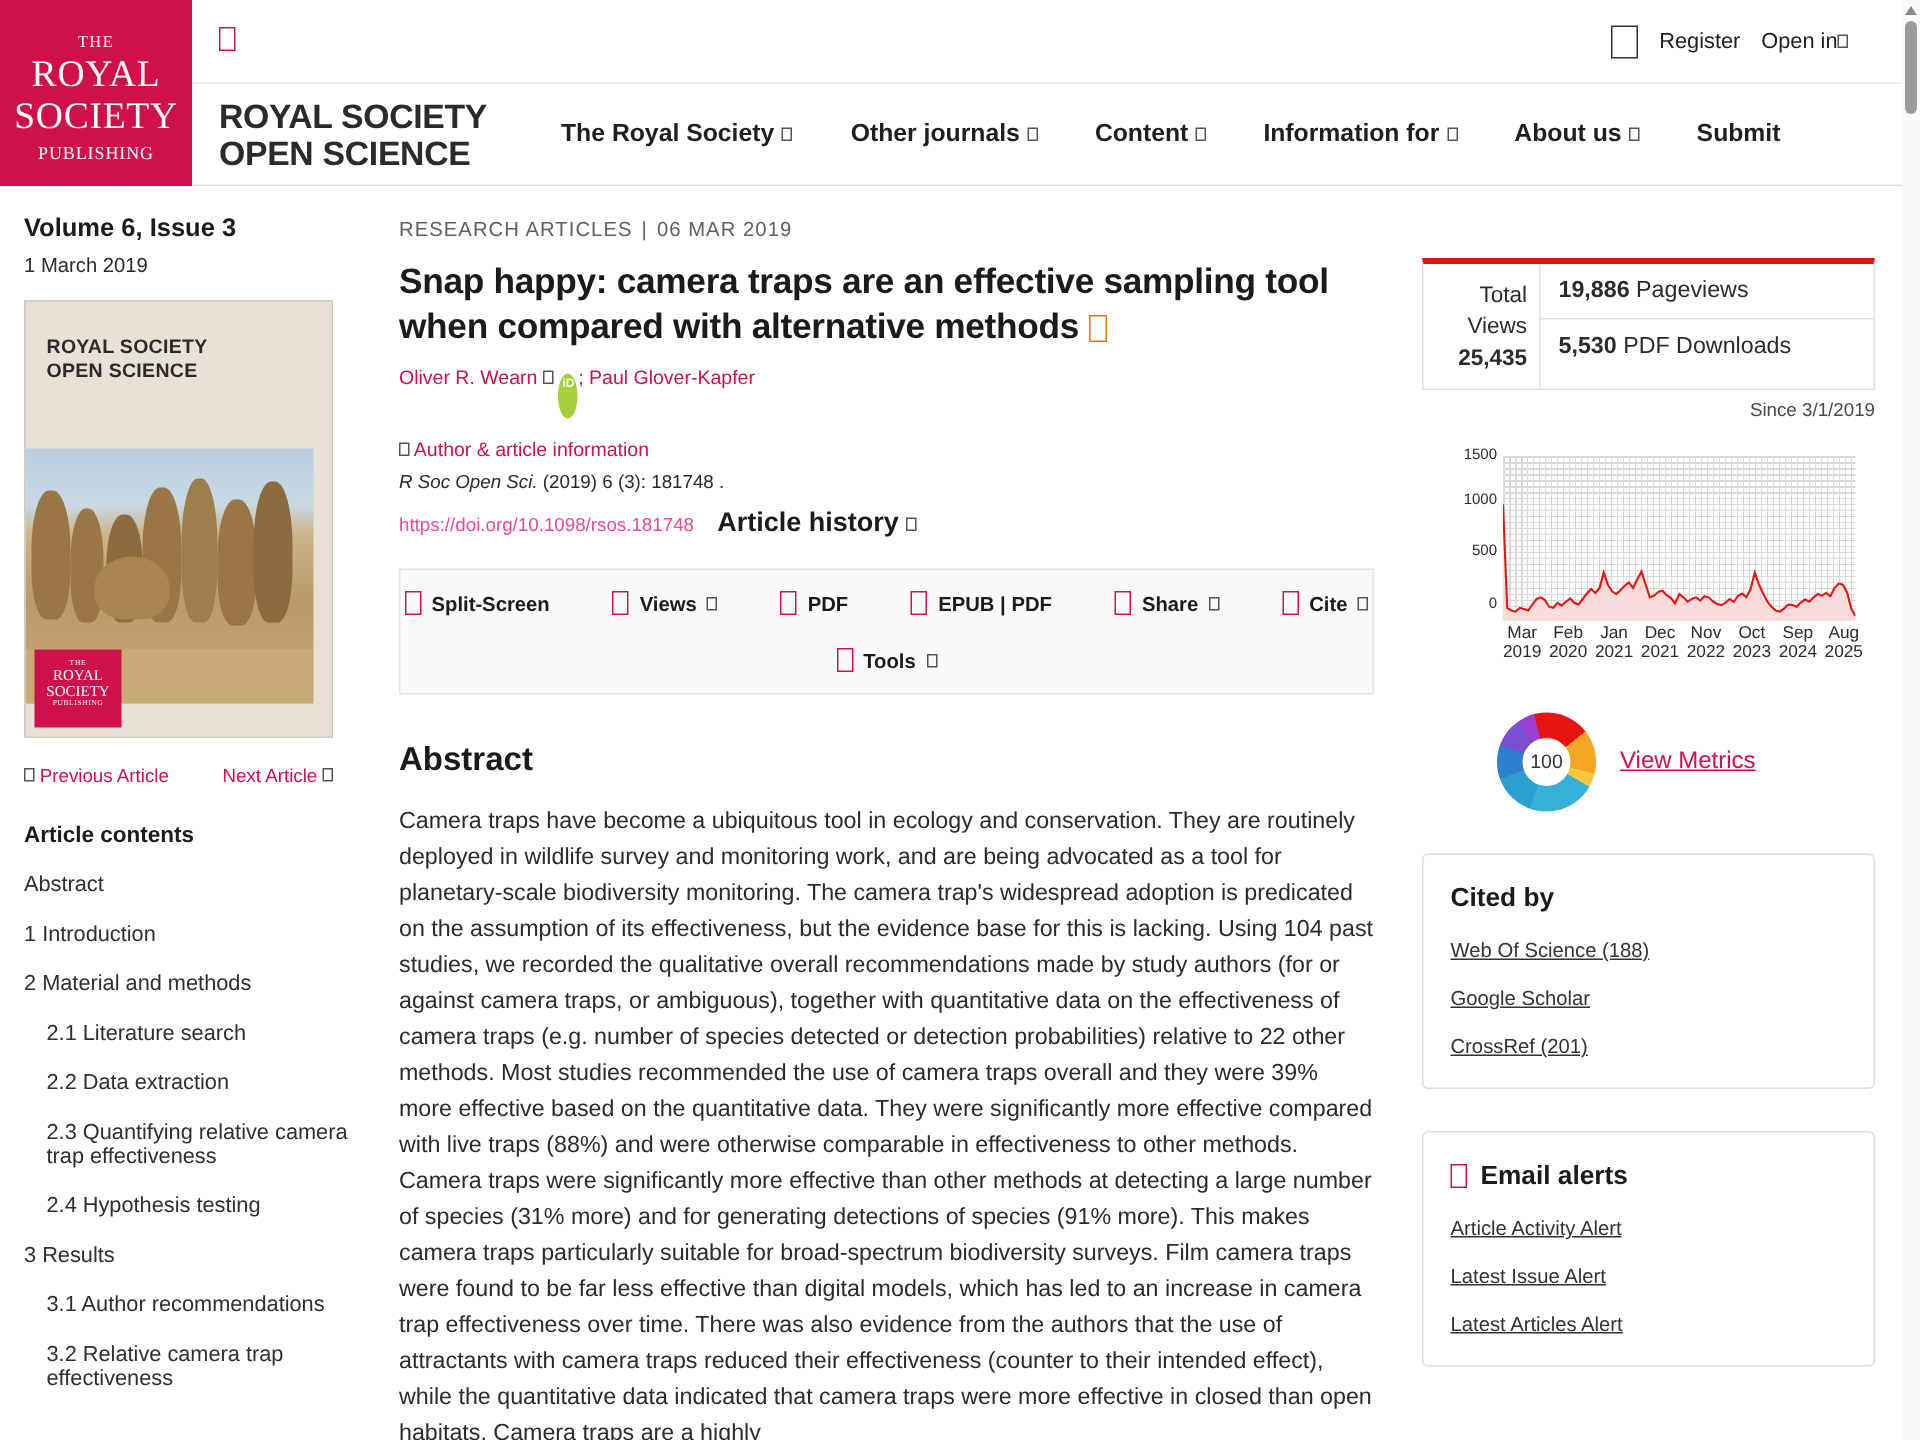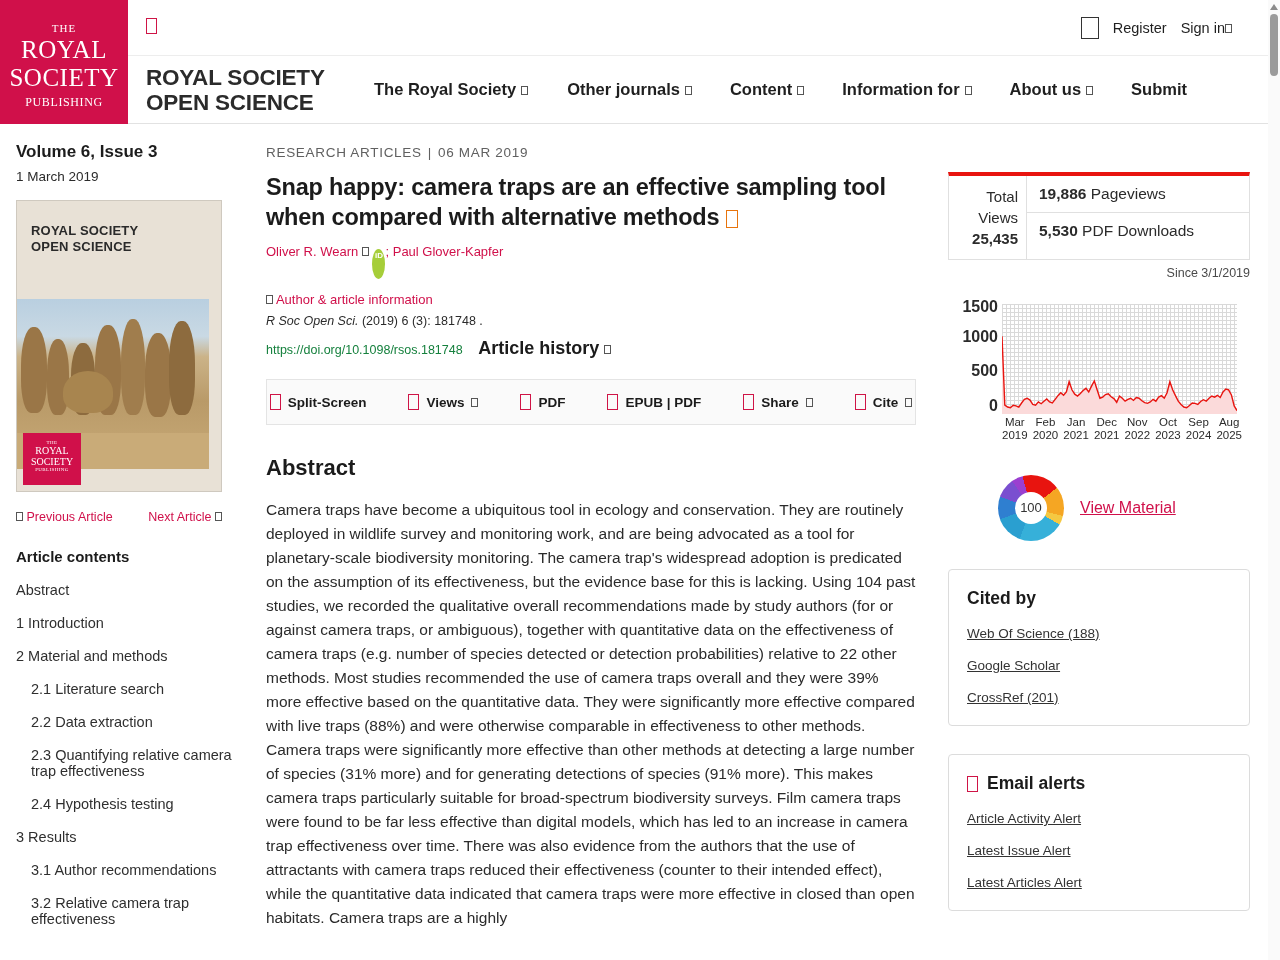--- a/index.html
+++ b/index.html
@@ -119,21 +119,21 @@
   #authors { margin-top: 12px; font-size: 13px; color: #d0104a; }
   .orcid {
     display: inline-block; width: 13px; height: 30px; border-radius: 50%;
     background: #a6ce39; color: #fff; font-size: 8px; font-weight: bold;
     text-align: center; line-height: 13px; vertical-align: -2px;
   }
   #authorinfo { margin-top: 13px; font-size: 13px; color: #d0104a; cursor: pointer; }
   #citation { margin-top: 7px; font-size: 12.5px; color: #2b2b2b; }
   #citation i { font-style: italic; }
   #doirow { margin-top: 10px; font-size: 12.5px; }
-  #doirow a { color: #15803d; text-decoration: none; }
+  #doirow a { color: #ec4899; text-decoration: none; }
   #doirow .ah { margin-left: 12px; font-weight: bold; color: #1b1b1b; font-size: 18px; }
   #reviewhist { margin-top: 14px; font-size: 14px; color: #d0104a; cursor: pointer; }
 
   #toolbar {
     margin-top: 20px; width: 650px; border: 1px solid #e4e4e4; background: #fafafa;
     padding: 14px 0 14px 0;
   }
   #toolrow1 { display: flex; justify-content: center; gap: 42px; }
   #toolrow2 { display: flex; justify-content: center; margin-top: 22px; }
   .tool { font-size: 13.5px; font-weight: bold; color: #1b1b1b; white-space: nowrap; cursor: pointer; }
@@ -151,21 +151,21 @@
     font-size: 15px; line-height: 21px; color: #2b2b2b; border-right: 1px solid #e0e0e0;
   }
   #totalviews b { font-weight: bold; }
   #metricrows { flex: 1; }
   .metricrow { padding: 9px 0 9px 12px; font-size: 15.5px; color: #2b2b2b; }
   .metricrow + .metricrow { border-top: 1px solid #e0e0e0; }
   .metricrow b { font-weight: bold; }
   #since { margin-top: 6px; text-align: right; font-size: 12.5px; color: #4a4a4a; }
 
   #chartwrap { margin-top: 18px; position: relative; width: 302px; height: 145px; }
-  .ytick { position: absolute; right: 252px; font-size: 16px; color: #2b2b2b; text-align: right; width: 40px; font-weight: bold; }
+  .ytick { position: absolute; right: 252px; font-size: 10px; color: #2b2b2b; text-align: right; width: 40px; }
   #plotarea {
     position: absolute; left: 54px; top: 6px; width: 235px; height: 110px;
     background:
       repeating-linear-gradient(to right, #d9d9d9 0 1px, transparent 1px 4px),
       repeating-linear-gradient(to bottom, #d9d9d9 0 1px, transparent 1px 4px),
       #fff;
   }
   #plotsvg { position: absolute; left: 0; top: 0; }
   #xticks { position: absolute; left: 54px; top: 118px; width: 240px; display: flex; justify-content: space-between; }
   .xtick { font-size: 11.5px; color: #2b2b2b; line-height: 13px; text-align: center; }
@@ -197,21 +197,21 @@
     <div class="b2">ROYAL</div>
     <div class="b3">SOCIETY</div>
     <div class="b4">PUBLISHING</div>
   </div>
 
   <div id="utilrow">
     <span id="hamburger" class="mg red"></span>
     <div id="utilright">
       <span id="searchbox"></span>
       <span class="u-link">Register</span>
-      <span class="u-link"><span>Sign in</span><span class="mg sm"></span></span>
+      <span class="u-link"><span>Open in</span><span class="mg sm"></span></span>
     </div>
   </div>
 
   <div id="mainnav">
     <div id="journaltitle">
       <div>ROYAL SOCIETY</div>
       <div>OPEN SCIENCE</div>
     </div>
     <div class="navitem" style="margin-left:18px"><span>The Royal Society</span><span class="mg sm"></span></div>
     <div class="navitem" style="margin-left:39px"><span>Other journals</span><span class="mg sm"></span></div>
@@ -303,20 +303,23 @@
 
   <div id="toolbar">
     <div id="toolrow1">
       <span class="tool"><span class="mg red"></span><span>Split-Screen</span></span>
       <span class="tool"><span class="mg red"></span><span>Views</span><span class="mg sm"></span></span>
       <span class="tool"><span class="mg red"></span><span>PDF</span></span>
       <span class="tool"><span class="mg red"></span><span>EPUB | PDF</span></span>
       <span class="tool"><span class="mg red"></span><span>Share</span><span class="mg sm"></span></span>
       <span class="tool"><span class="mg red"></span><span>Cite</span><span class="mg sm"></span></span>
     </div>
+    <div id="toolrow2">
+      <span class="tool"><span class="mg red"></span><span>Tools</span><span class="mg sm"></span></span>
+    </div>
   </div>
 
   <div id="abstract-h">Abstract</div>
   <div id="abstract-p">Camera traps have become a ubiquitous tool in ecology and conservation. They are routinely deployed in wildlife survey and monitoring work, and are being advocated as a tool for planetary-scale biodiversity monitoring. The camera trap's widespread adoption is predicated on the assumption of its effectiveness, but the evidence base for this is lacking. Using 104 past studies, we recorded the qualitative overall recommendations made by study authors (for or against camera traps, or ambiguous), together with quantitative data on the effectiveness of camera traps (e.g. number of species detected or detection probabilities) relative to 22 other methods. Most studies recommended the use of camera traps overall and they were 39% more effective based on the quantitative data. They were significantly more effective compared with live traps (88%) and were otherwise comparable in effectiveness to other methods. Camera traps were significantly more effective than other methods at detecting a large number of species (31% more) and for generating detections of species (91% more). This makes camera traps particularly suitable for broad-spectrum biodiversity surveys. Film camera traps were found to be far less effective than digital models, which has led to an increase in camera trap effectiveness over time. There was also evidence from the authors that the use of attractants with camera traps reduced their effectiveness (counter to their intended effect), while the quantitative data indicated that camera traps were more effective in closed than open habitats. Camera traps are a highly</div>
 </div>
 
 <div id="rightcol">
 
   <div id="metricsbox">
     <div id="totalviews">
@@ -375,21 +378,21 @@
           <div>Aug</div>
           <div>2025</div>
         </div>
     </div>
   </div>
 
   <div id="altrow">
     <div id="donut">
       <div class="hole">100</div>
     </div>
-    <span id="viewmetrics">View Material</span>
+    <span id="viewmetrics">View Metrics</span>
   </div>
 
   <div class="panel">
     <div class="panel-h">Cited by</div>
     <span class="panel-link">Web Of Science (188)</span>
     <span class="panel-link">Google Scholar</span>
     <span class="panel-link">CrossRef (201)</span>
   </div>
 
   <div class="panel">

